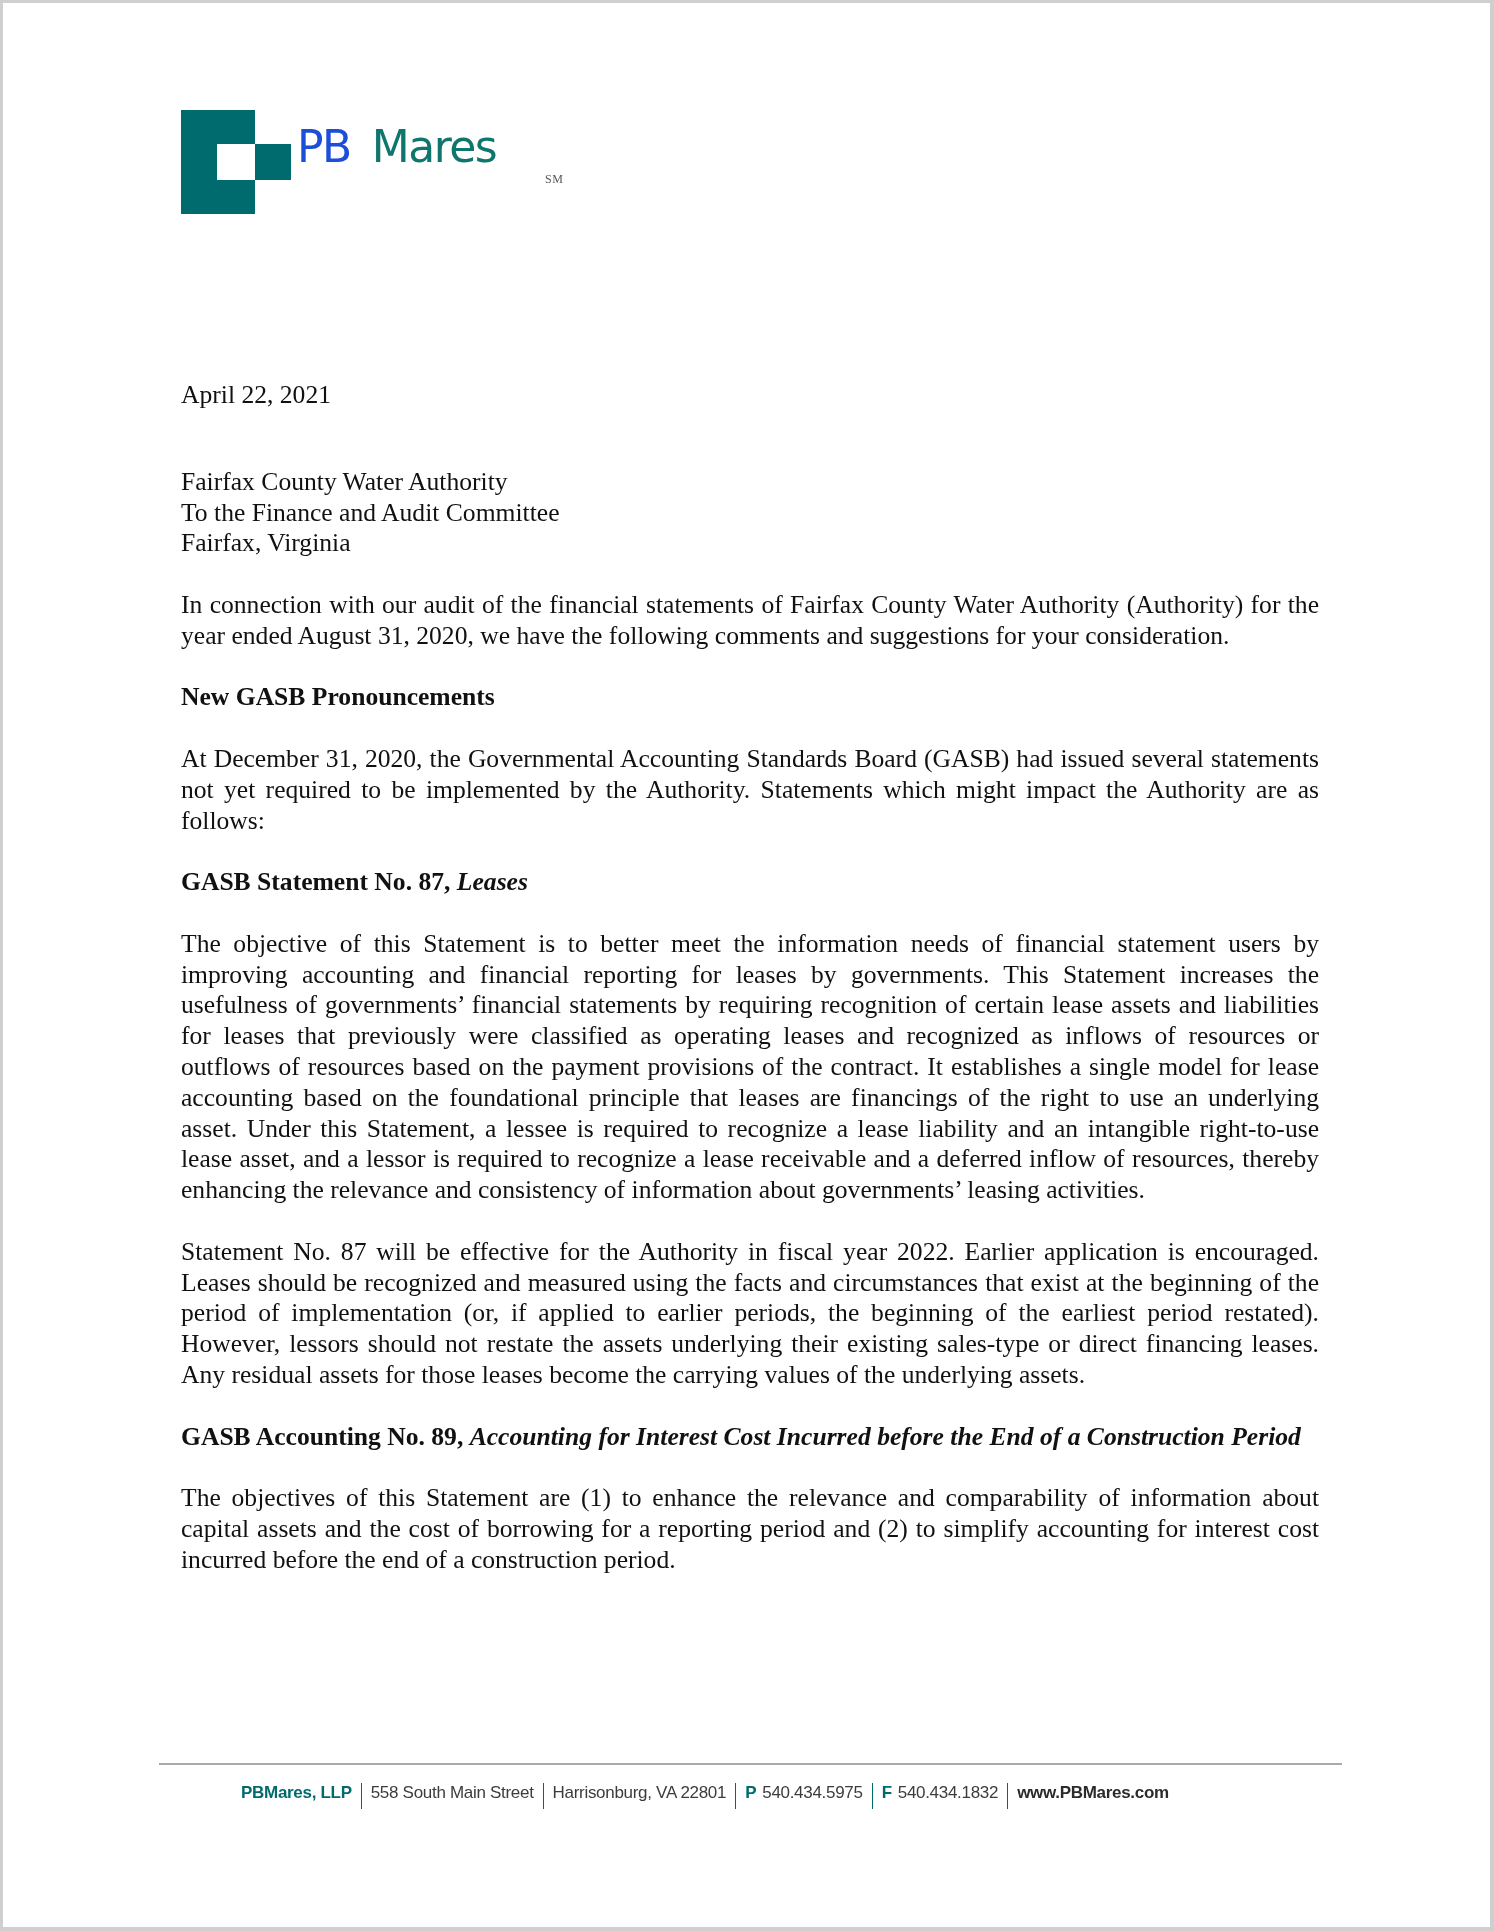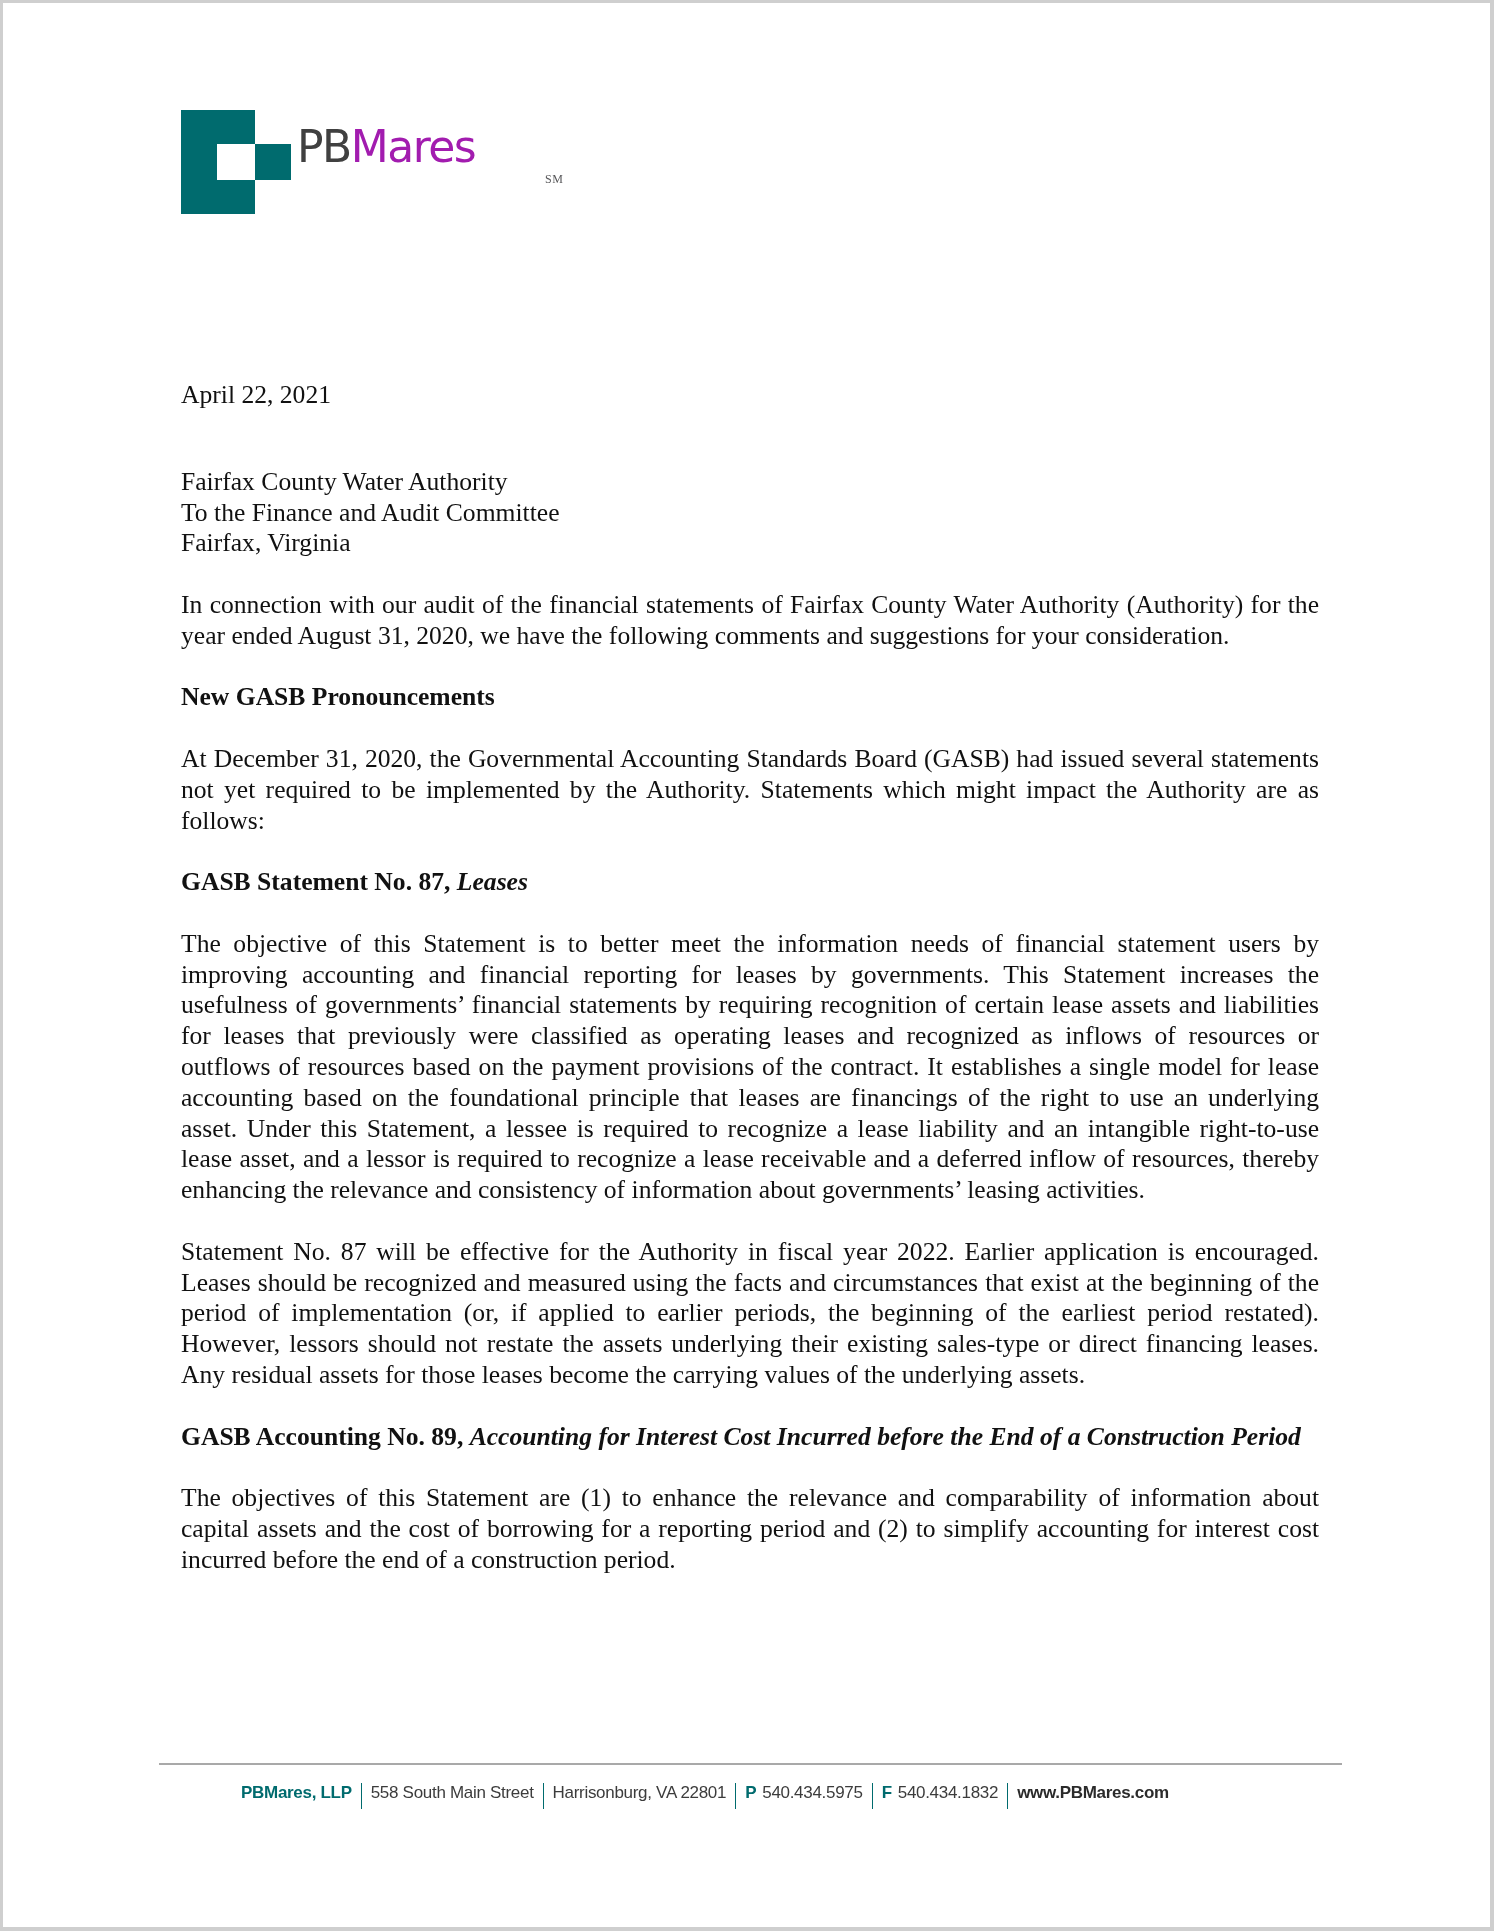--- a/index.html
+++ b/index.html
@@ -33,22 +33,22 @@
     .logo-mark .small { position: absolute; left: 74px; top: 34px; width: 36px; height: 36px; background: #006b6e; }
     .logo-word {
       position: absolute;
       left: 116px; top: 12px;
       font-family: "DejaVu Sans", sans-serif;
       font-size: 44px;
       letter-spacing: -1.5px;
       line-height: 50px;
       white-space: nowrap;
     }
-    .logo-word .pb { color: #404040; }
-    .logo-word .mares { color: #a21caf; }
+    .logo-word .pb { color: #1d4ed8; }
+    .logo-word .mares { color: #0f766e; margin-left: 21px; }
     .logo-sm {
       position: absolute;
       left: 364px; top: 62px;
       font-family: Liberation Serif, serif;
       font-size: 12px;
       color: #58585a;
       letter-spacing: 0.5px;
     }
 
     

